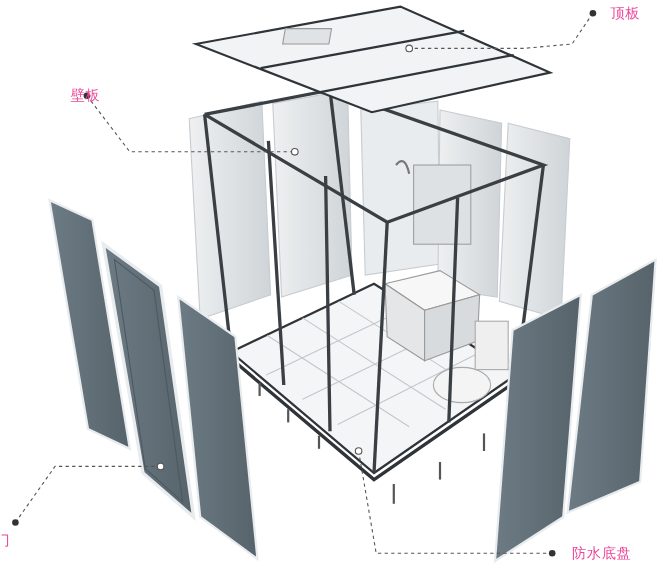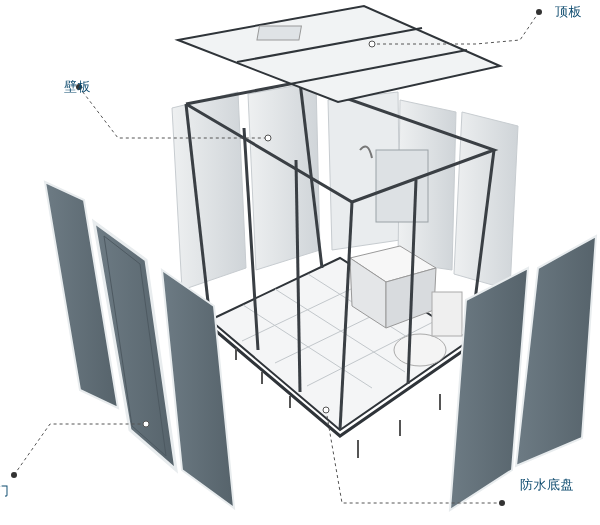--- a/index.html
+++ b/index.html
@@ -1,19 +1,19 @@
 <!DOCTYPE html>
 <html><head>
 <meta charset="utf-8">
 <style>
   html, body { margin: 0; padding: 0; background: #ffffff; }
   body { width: 600px; height: 525px; position: relative; overflow: hidden;
          font-family: "DejaVu Sans", "Liberation Sans", sans-serif; }
   #stage { position: absolute; left: 0; top: 0; width: 600px; height: 525px; }
-  .callout-label { position: absolute; font-size: 13px; color: #0c4a6e; letter-spacing: 0.5px; white-space: nowrap; font-family: Liberation Mono, monospace; }
+  .callout-label { position: absolute; font-size: 13px; color: #ec4899; letter-spacing: 0.5px; white-space: nowrap; font-family: Liberation Mono, monospace; }
 </style>
 </head>
 <body>
 
 <div id="stage">
   <svg width="600" height="525" viewBox="0 0 600 525">
     <defs>
       <linearGradient id="outerGrad" x1="0" y1="0" x2="1" y2="0">
         <stop offset="0" stop-color="#6d7b84"></stop>
         <stop offset="1" stop-color="#56636b"></stop>
@@ -111,14 +111,14 @@
       <circle cx="539" cy="12" r="3"></circle>
       <circle cx="79" cy="87" r="3"></circle>
       <circle cx="14" cy="475" r="3"></circle>
       <circle cx="502" cy="503" r="3"></circle>
     </g>
   </svg>
 
   <span class="callout-label" style="left:555px;top:3px;">顶板</span>
   <span class="callout-label" style="left:38px;top:78px;margin-left:26px;">壁板</span>
   <span class="callout-label" style="left:-4px;top:482px;">门</span>
-  <span class="callout-label" style="left:520px;top:476px;text-align:center;">防水底盘</span>
+  <span class="callout-label" style="left:520px;top:494px;text-align:center;">防水底盘</span>
 </div>
 
 </body></html>

